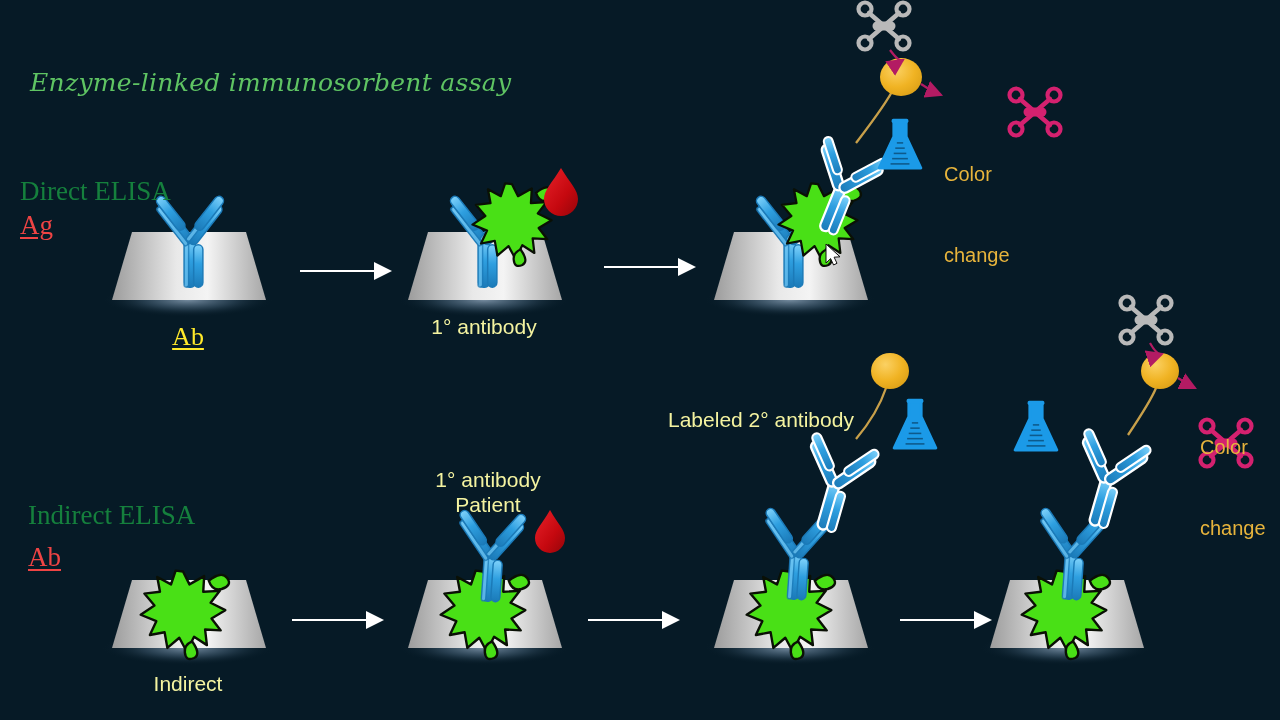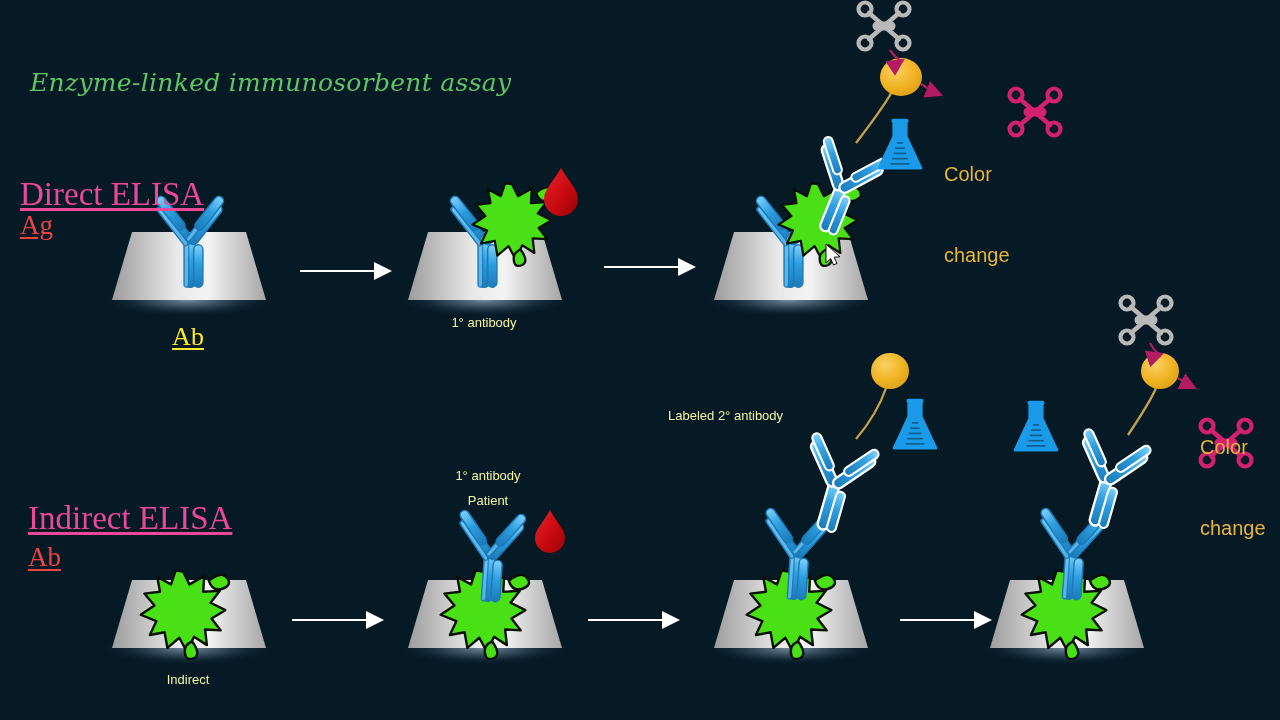--- a/index.html
+++ b/index.html
@@ -5,25 +5,25 @@
   html,body{margin:0;padding:0;background:#04131f;}
   body{width:1280px;height:720px;overflow:hidden;
        font-family:"Liberation Sans",sans-serif;}
   #stage{position:relative;width:1280px;height:720px;background:#061a26;}
   svg.layer{position:absolute;left:0;top:0;width:1280px;height:720px;}
   .txt{position:absolute;white-space:pre;}
   .title1{font-family:"DejaVu Serif",serif;font-style:italic;
           font-size:31px;color:#5fc463;letter-spacing:.5px;}
   .title2{font-family:"DejaVu Serif",serif;font-style:italic;
           font-size:25px;color:#5fc463;letter-spacing:.3px;}
-  .headline{font-family:"Liberation Serif",serif;font-size:33px;color:#ec4899;
-            text-decoration:underline;text-underline-offset:3px;}
+  .headline{font-family:"Liberation Serif",serif;font-size:27px;color:#15803d;
+            text-underline-offset:3px;}
   .sub{font-family:"Liberation Serif",serif;font-size:27px;color:#ef4444;
        text-decoration:underline;text-underline-offset:3px;}
-  .caption{font-family:"Liberation Sans",sans-serif;font-size:13px;color:#f4f3a0;}
+  .caption{font-family:"Liberation Sans",sans-serif;font-size:21px;color:#f4f3a0;}
   .capbig{font-family:"Liberation Serif",serif;font-size:26px;color:#ffe92a;
           text-decoration:underline;text-underline-offset:3px;}
   .colorchange{font-family:"Liberation Sans",sans-serif;font-size:20px;
                color:#e7b43c;line-height:1.35;}
   .ctr{text-align:center;}
 </style>
 </head>
 <body>
 
 <div id="stage" style="background: rgb(6, 26, 38);">

